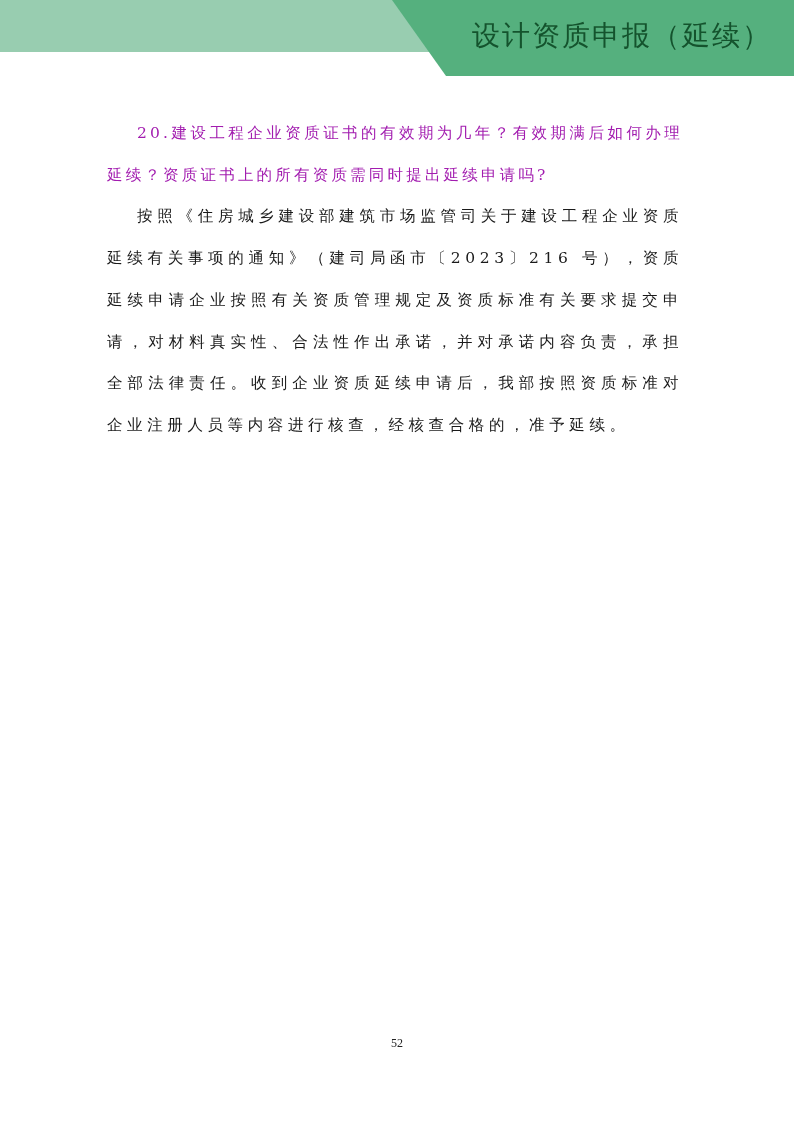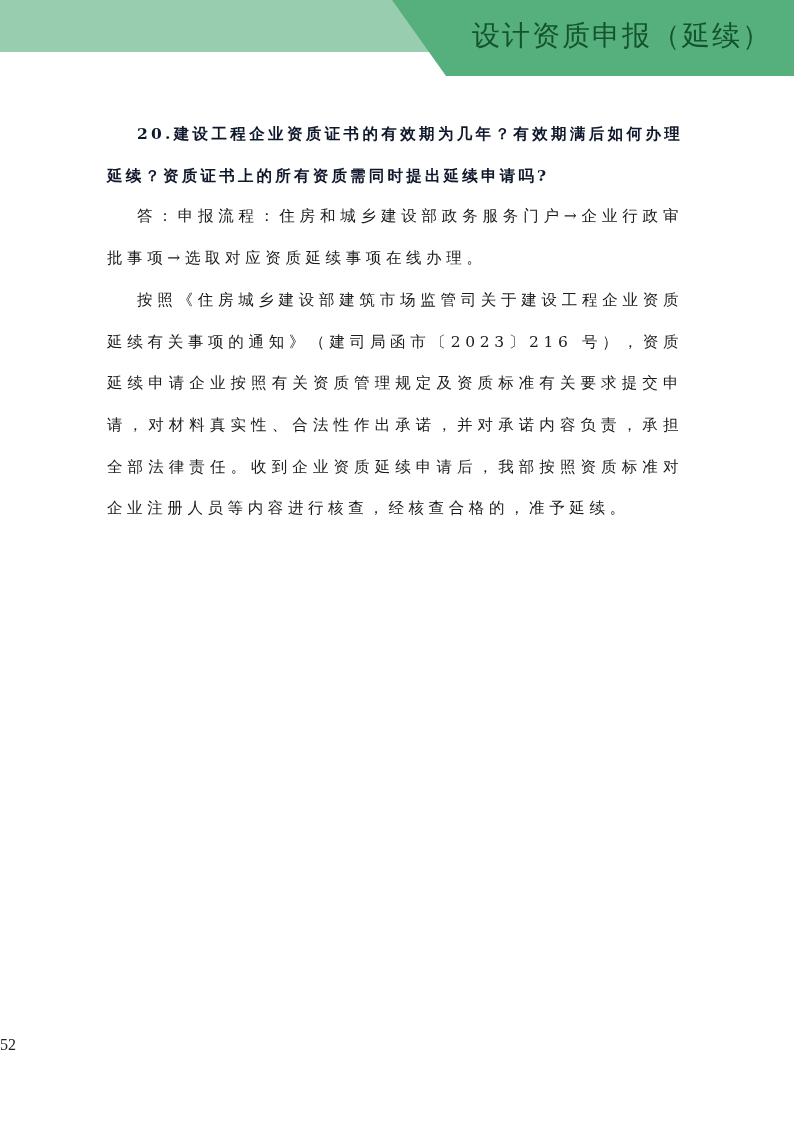--- a/index.html
+++ b/index.html
@@ -21,32 +21,31 @@
     position: absolute; right: 22px; top: 16px;
     color: #14532d; font-family: Liberation Sans, sans-serif;
     font-size: 28px; letter-spacing: 2px; line-height: 40px; white-space: nowrap;
   }
   .content {
     position: absolute; left: 107px; top: 113px; width: 576px;
     font-size: 15.5px; line-height: 41.7px; color: #1a1a1a;
     letter-spacing: 4.6px; text-align: justify;
   }
   .content p { margin: 0; text-indent: 30px; }
-  .content p.q { color: #0f172a; font-weight: bold; letter-spacing: 3.2px; }
+  .content p.q { color: #a21caf; font-weight: normal; letter-spacing: 3.2px; }
   .page-number {
-    position: absolute; left: 0; width: 794px; top: 1036px; 
-    font-family: "Liberation Serif", "DejaVu Serif", serif; font-size: 16px; color: #222;
+    position: absolute; left: 0; width: 794px; top: 1036px; text-align: center;
+    font-family: "Liberation Serif", "DejaVu Serif", serif; font-size: 12px; color: #222;
   }
 </style>
 </head>
 <body>
 
 <div class="header-band"></div>
 <div class="header-tab"></div>
 <div class="header-title">设计资质申报（延续）</div>
 
 <div class="content">
   <p class="q">20.建设工程企业资质证书的有效期为几年？有效期满后如何办理延续？资质证书上的所有资质需同时提出延续申请吗?</p>
-  <p>答：申报流程：住房和城乡建设部政务服务门户→企业行政审批事项→选取对应资质延续事项在线办理。</p>
   <p>按照《住房城乡建设部建筑市场监管司关于建设工程企业资质延续有关事项的通知》（建司局函市〔2023〕216 号），资质延续申请企业按照有关资质管理规定及资质标准有关要求提交申请，对材料真实性、合法性作出承诺，并对承诺内容负责，承担全部法律责任。收到企业资质延续申请后，我部按照资质标准对企业注册人员等内容进行核查，经核查合格的，准予延续。</p>
 </div>
 
 <div class="page-number">52</div>
 
 </body></html>

